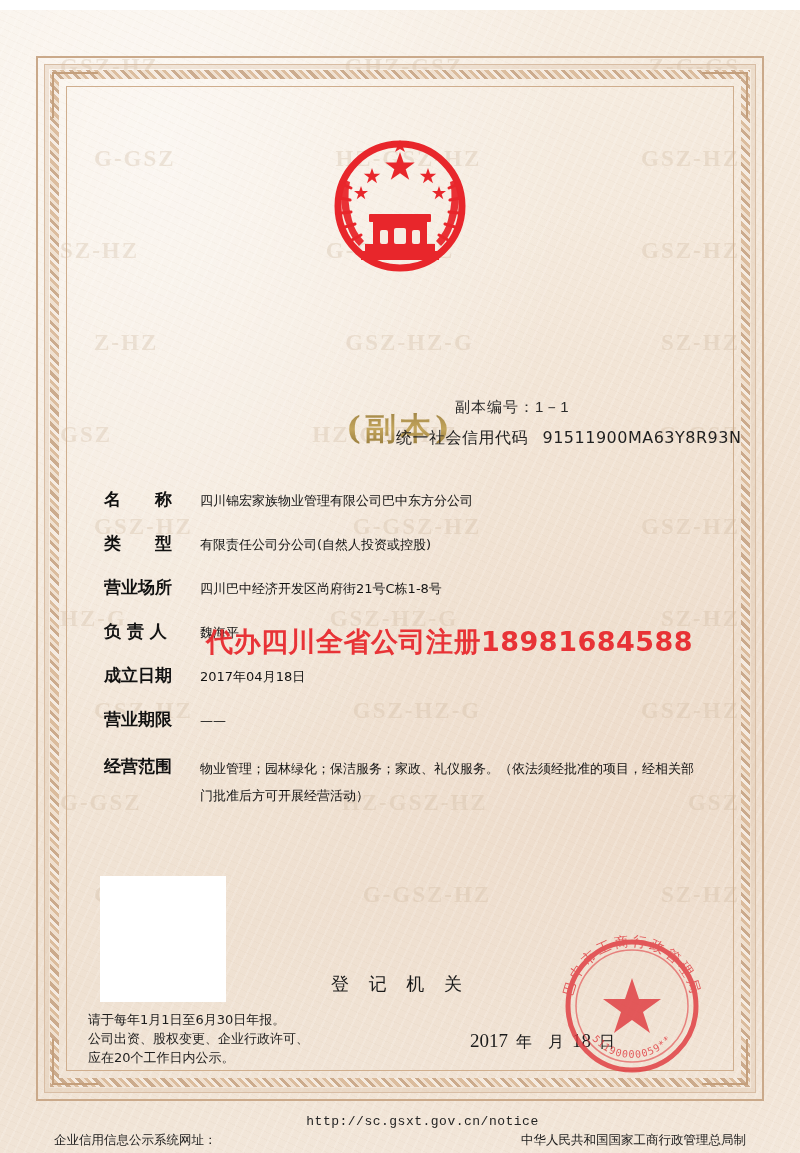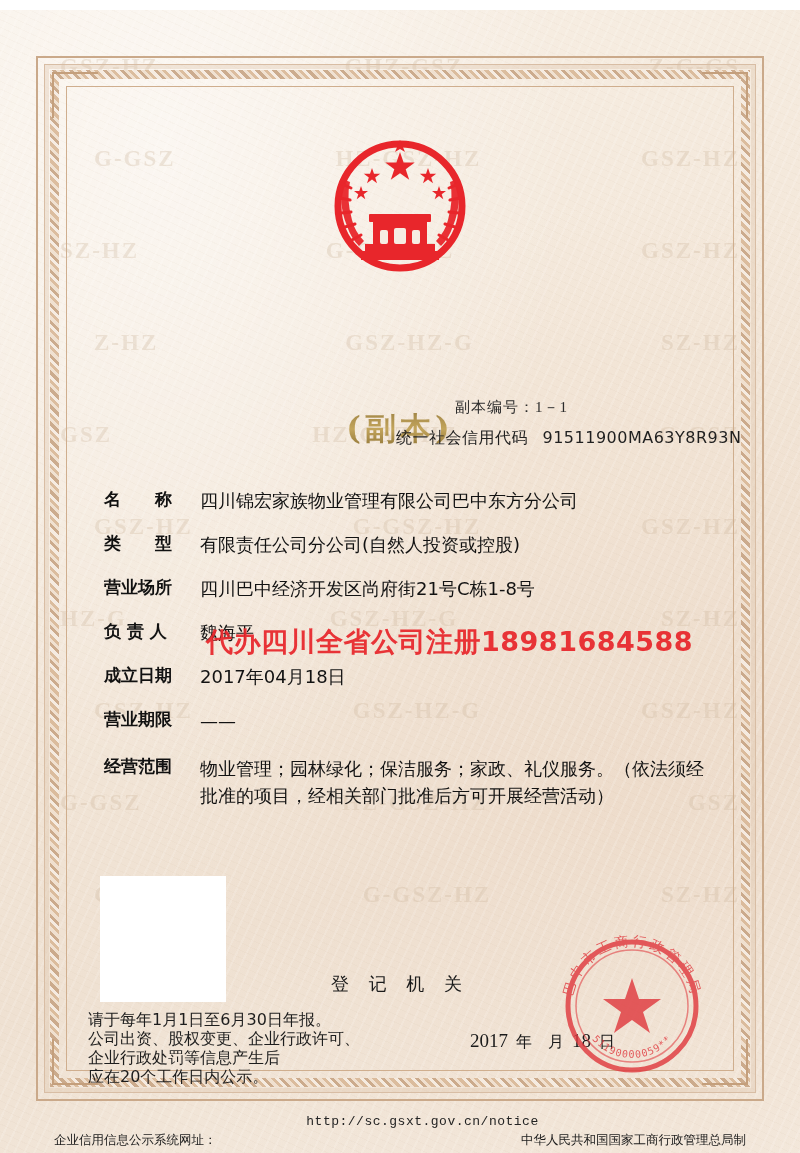--- a/index.html
+++ b/index.html
@@ -141,21 +141,21 @@
     background: linear-gradient(180deg, #9a7f42 0%, #c3a55c 50%, #8a6f32 100%);
     -webkit-background-clip: text;
     background-clip: text;
     -webkit-text-fill-color: transparent;
   }
 
   .copy-no {
     position: absolute;
     top: 388px;
     left: 455px;
-    font-family: Liberation Serif, serif;
+    font-family: Liberation Sans, sans-serif;
     font-size: 15px;
     color: #2b2b2b;
     letter-spacing: 1px;
   }
   .credit-code {
     position: absolute;
     top: 418px;
     left: 396px;
     font-family: "Liberation Serif", serif;
     font-size: 16px;
@@ -190,21 +190,21 @@
     font-family: "DejaVu Sans", sans-serif;
     font-weight: bold;
     font-size: 17px;
     color: #111;
     letter-spacing: 0px;
     white-space: nowrap;
   }
   .row .val {
     flex: 1;
     font-family: "DejaVu Sans", sans-serif;
-    font-size: 18px;
+    font-size: 13px;
     line-height: 25px;
     color: #121212;
   }
   .row.scope { margin-top: 22px; }
   .row.scope .val { line-height: 27px; }
 
   
   .redstamp {
     position: absolute;
     left: 206px;
@@ -273,21 +273,21 @@
     opacity: .82;
   }
   .seal svg { width: 168px; height: 168px; display:block; }
 
   
   .notes {
     position: absolute;
     left: 88px;
     top: 1000px;
     font-family: "DejaVu Sans", sans-serif;
-    font-size: 16px;
+    font-size: 13px;
     line-height: 19px;
     color: #1d1d1d;
   }
 
   
   .bottom {
     position: absolute;
     left: 54px;
     right: 54px;
     bottom: 14px;
@@ -1134,21 +1134,20 @@
       </text>
       <text font-family="DejaVu Sans Mono, monospace" font-size="10" fill="#e03a3f" letter-spacing="1">
         <textPath href="#sealArcBottom" startOffset="50%" text-anchor="middle" id="seal-bottom-text">51190000059**</textPath>
       </text>
     </svg>
   </div>
 
   <div class="notes" id="notes-container">
       <div>请于每年1月1日至6月30日年报。</div>
       <div>公司出资、股权变更、企业行政许可、</div>
-      <div>企业行政处罚等信息产生后</div>
       <div>应在20个工作日内公示。</div>
     </div>
 
   <div class="sep-line"></div>
 
   <div class="bottom">
     <div class="left">企业信用信息公示系统网址：</div>
     <div class="url">http://sc.gsxt.gov.cn/notice</div>
     <div class="right">中华人民共和国国家工商行政管理总局制</div>
   </div>

